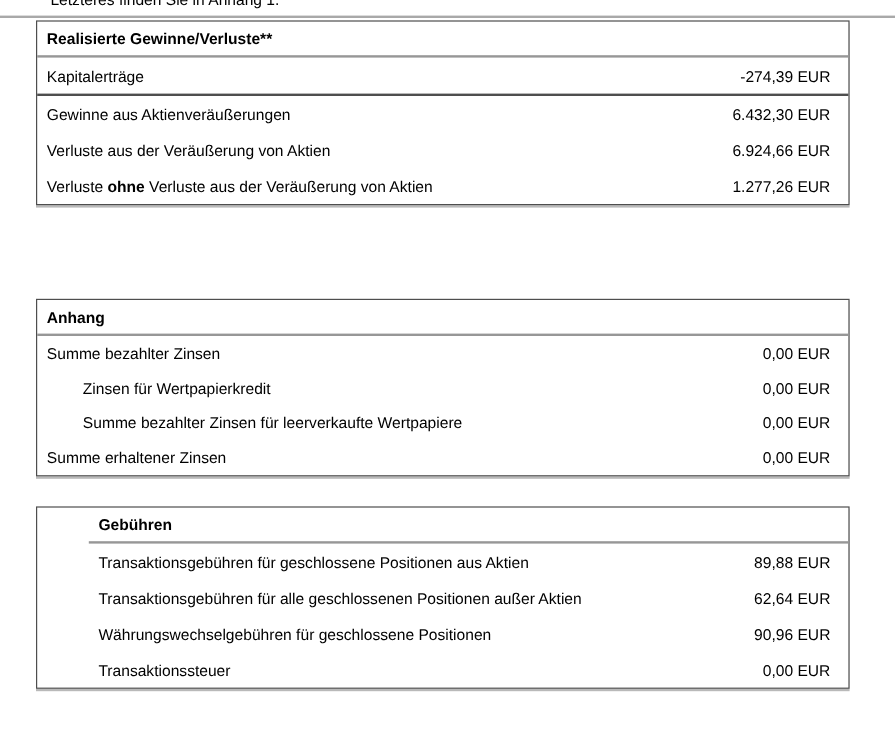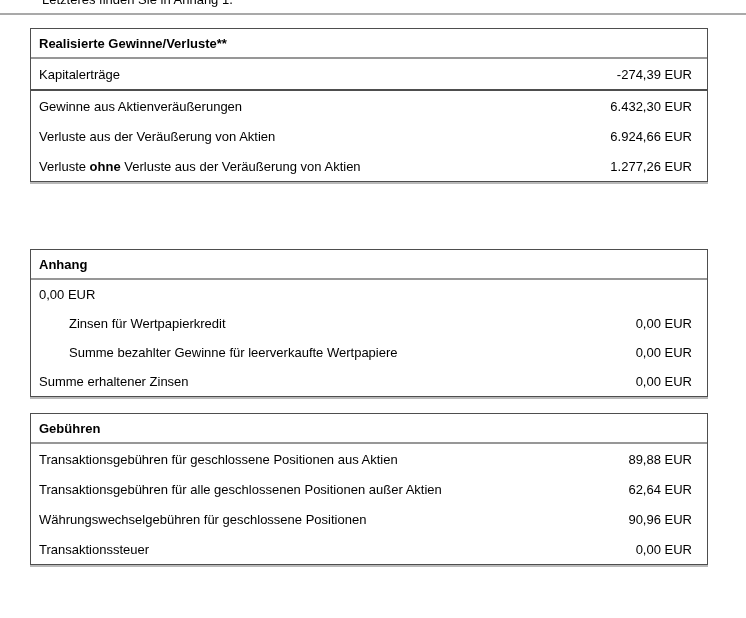--- a/index.html
+++ b/index.html
@@ -56,25 +56,25 @@
   .row .label { white-space: nowrap; }
   .row .value { white-space: nowrap; text-align: right; }
   .row.indent .label { padding-left: 30px; }
   .bold { font-weight: bold; }
   .footnote {
     position: absolute;
     top: 206px;
     left: 31px;
     white-space: nowrap;
   }
-  #tbl-realisierte { top: 28px; }
+  #tbl-realisierte { top: 17px; }
   #tbl-realisierte .row { height: 30px; }
   #tbl-zinsen { top: 249px; }
   #tbl-zinsen .row { height: 29px; }
-  #tbl-gebuehren { top: 413px; }
+  #tbl-gebuehren { top: 422px; padding-left: 43px; }
 </style>
 </head>
 <body>
 
 <div class="page">
 
   <div class="top-clipped-text">Letzteres finden Sie in Anhang 1.</div>
   <div class="top-rule"></div>
 
   <div class="tbl" id="tbl-realisierte">
@@ -94,28 +94,29 @@
     <div class="row">
       <span class="label"><span>Verluste </span><span class="bold">ohne</span><span> Verluste aus der Veräußerung von Aktien</span></span>
       <span class="value">1.277,26 EUR</span>
     </div>
   </div>
 
 
   <div class="tbl" id="tbl-zinsen">
     <div class="tbl-header">Anhang</div>
     <div class="row">
+      <span class="label">Summe bezahlter Zinsen</span>
       <span class="value">0,00 EUR</span>
     </div>
     <div class="row indent">
       <span class="label">Zinsen für Wertpapierkredit</span>
       <span class="value">0,00 EUR</span>
     </div>
     <div class="row indent">
-      <span class="label">Summe bezahlter Gewinne für leerverkaufte Wertpapiere</span>
+      <span class="label">Summe bezahlter Zinsen für leerverkaufte Wertpapiere</span>
       <span class="value">0,00 EUR</span>
     </div>
     <div class="row">
       <span class="label">Summe erhaltener Zinsen</span>
       <span class="value">0,00 EUR</span>
     </div>
   </div>
 
   <div class="tbl" id="tbl-gebuehren">
     <div class="tbl-header">Gebühren</div>

